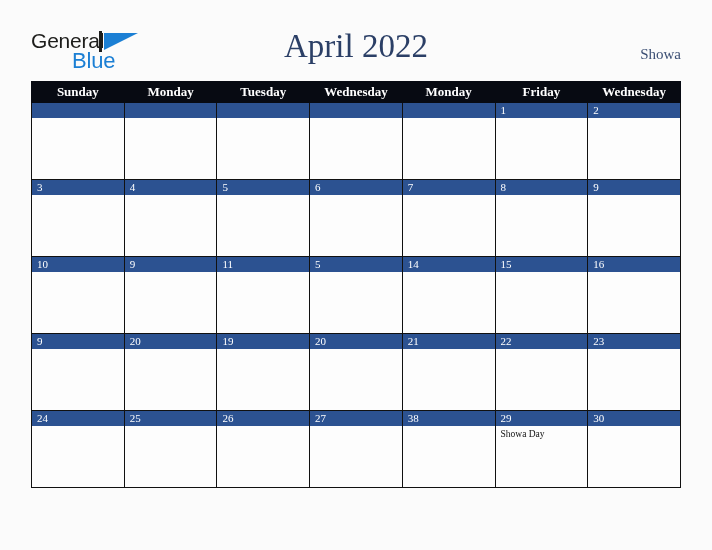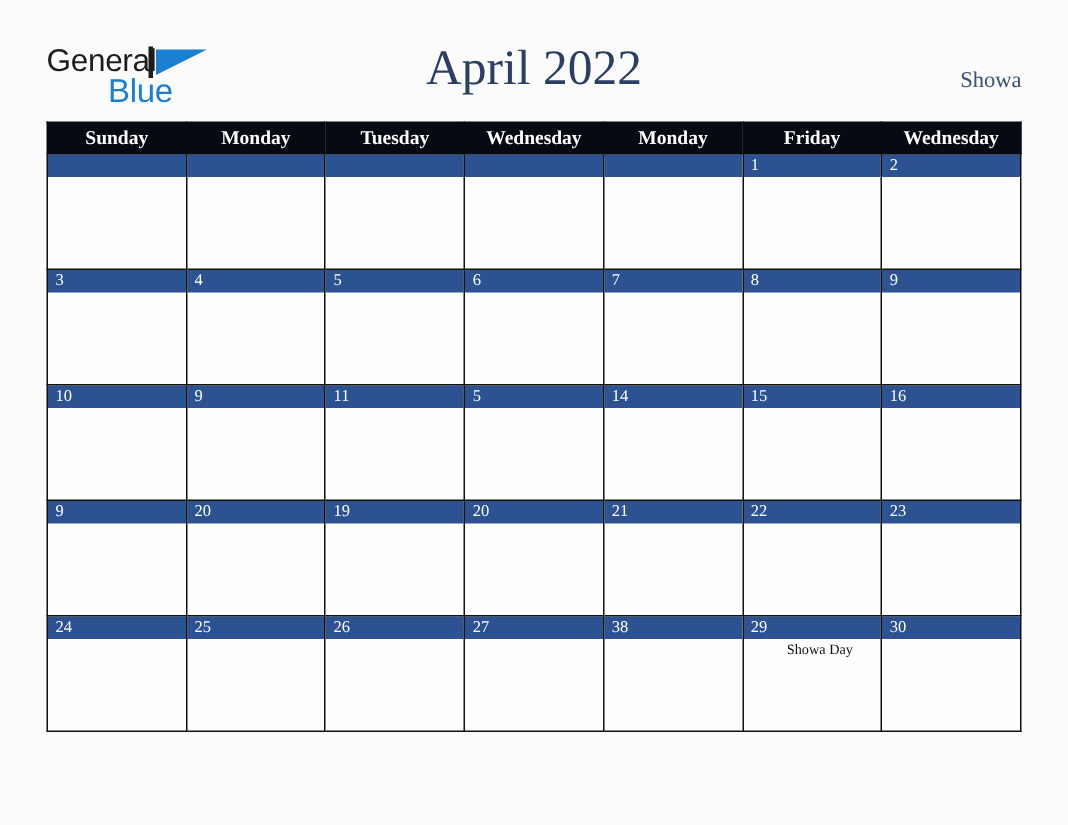--- a/index.html
+++ b/index.html
@@ -156,21 +156,20 @@
     padding: 2px 4px 0 5px;
   }
   .event {
     display: block;
     font-family: "Liberation Serif", serif;
     font-size: 9.5px;
     line-height: 12px;
     color: #111111;
     white-space: nowrap;
     overflow: hidden;
-    margin-left: 24px;
   }
 </style>
 </head>
 <body>
 
 <div class="page">
 
   <div class="top-bar">
 
     <div class="logo">

